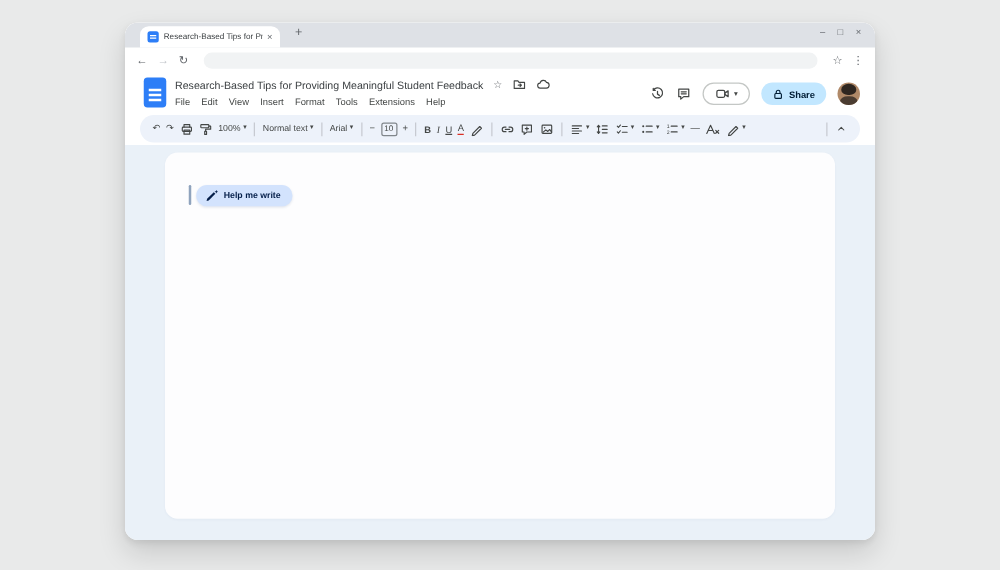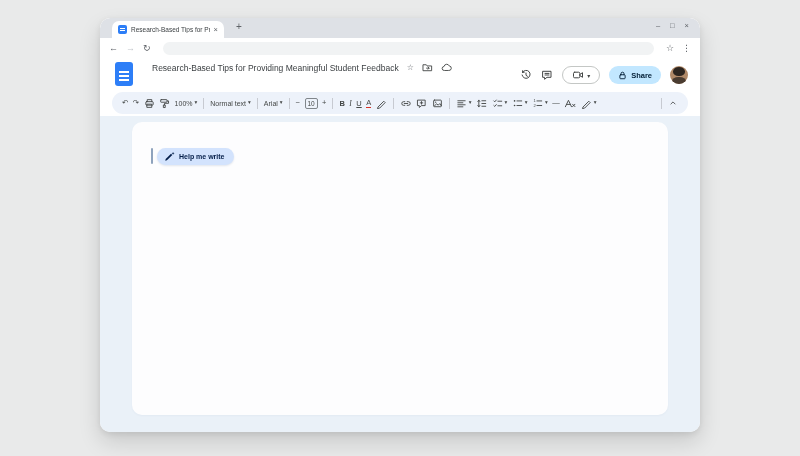--- a/index.html
+++ b/index.html
@@ -37,21 +37,21 @@
   
   .addressrow { height:20px; background:#fff; display:flex; align-items:center; padding:0 9px; gap:8px; }
   .navico { font-size:9px; color:#5f6368; line-height:1; }
   .navico.disabled { color:#c1c5ca; }
   .urlbar { flex:1; height:13px; border-radius:7px; background:#f1f3f4; margin:0 4px; font-size:6.5px; color:#5f6368; line-height:13px; padding:0 8px; }
 
   
   .docheader { position:relative; height:34px; background:#fff; }
   .docsicon { position:absolute; left:15px; top:4px; width:18px; height:24px; background:#2d7ef7; border-radius:3px; }
   .docsicon::after { content:""; position:absolute; left:4px; top:9px; width:10px; height:1.5px; background:#fff; box-shadow:0 4px 0 #fff, 0 8px 0 #fff; }
-  .titlerow { position:absolute; left:52px; top:4px; display:flex; align-items:center; gap:8px; }
+  .titlerow { position:absolute; left:40px; top:4px; display:flex; align-items:center; gap:8px; }
   .doctitle { font-size:8.5px; color:#3c4043; white-space:nowrap; }
   .title-ico { font-size:8px; color:#5f6368; line-height:1; }
   .menurow { position:absolute; left:40px; top:19px; display:flex; gap:9px; }
   .menuitem { font-size:7.5px; color:#444746; }
   .header-right { position:absolute; right:12px; top:4px; height:26px; display:flex; align-items:center; gap:9px;justify-content:flex-end; }
   .meetpill { width:38px; height:18px; border:1px solid #c4c7c5; border-radius:10px; background:#fff; display:flex; align-items:center; justify-content:center; gap:3px; }
   .meetpill .caret { font-size:6px; color:#444746; }
   .sharepill { height:18px; padding:0 9px; background:#c2e7ff; border-radius:10px; display:flex; align-items:center; gap:4px; }
   .sharelabel { font-size:7.5px; font-weight:bold; color:#001d35; }
   .avatar { width:18px; height:18px; border-radius:50%; background:#b08968; position:relative; overflow:hidden; }
@@ -120,20 +120,30 @@
             <path d="M5 6.7h2.6M6.6 5.5l1.2 1.2-1.2 1.2"></path>
           </svg>
       </span>
       <span class="title-ico">
         <svg class="ico" width="11" height="11" viewBox="0 0 12 12">
             <path d="M3.6 9.3a2.2 2.2 0 0 1-.3-4.4 3 3 0 0 1 5.7-.6 2.5 2.5 0 0 1-.6 5z"></path>
           </svg>
       </span>
     </div>
 
+    <div class="menurow">
+      <span class="menuitem">File</span>
+      <span class="menuitem">Edit</span>
+      <span class="menuitem">View</span>
+      <span class="menuitem">Insert</span>
+      <span class="menuitem">Format</span>
+      <span class="menuitem">Tools</span>
+      <span class="menuitem">Extensions</span>
+      <span class="menuitem">Help</span>
+    </div>
 
     <div class="header-right">
       <span>
         <svg class="ico" width="12" height="12" viewBox="0 0 12 12">
             <path d="M2.6 3.3A4 4 0 1 1 2.1 6M2.6 3.3V1.7M2.6 3.3h1.6"></path>
             <path d="M6 4v2.3l1.5 1"></path>
           </svg>
       </span>
       <span>
         <svg class="ico" width="12" height="12" viewBox="0 0 12 12">

